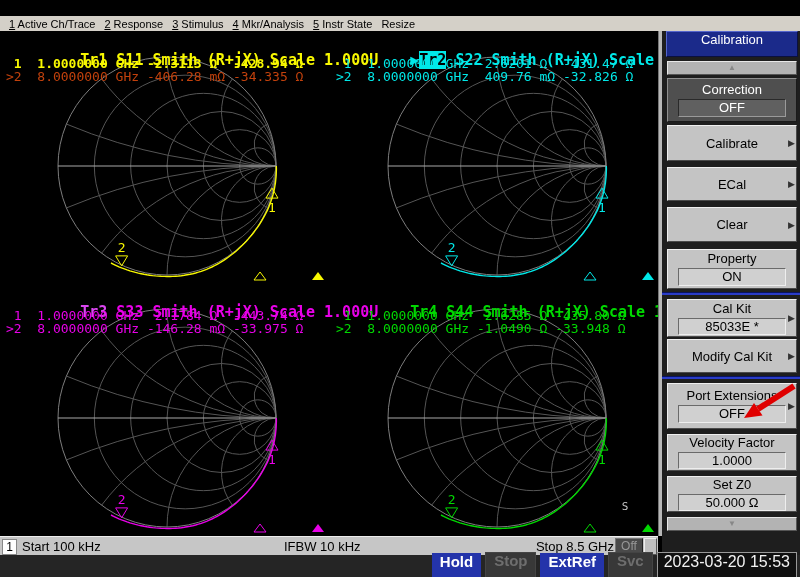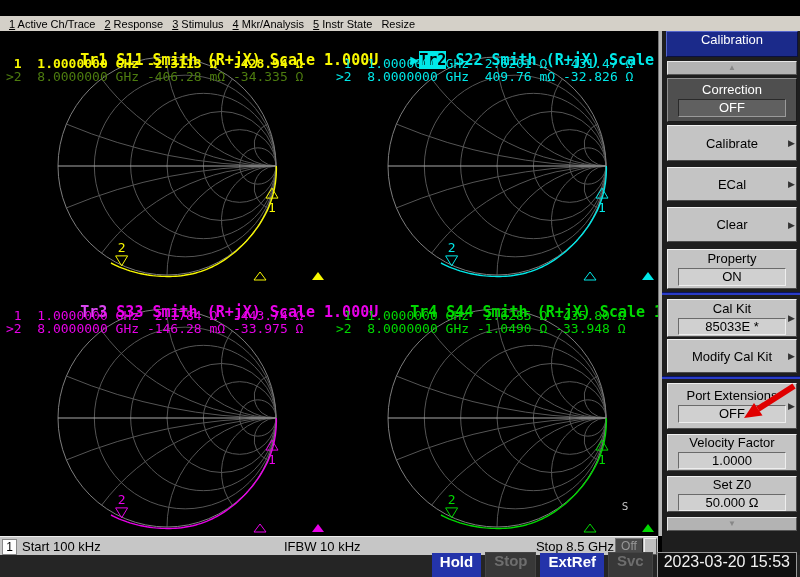--- a/index.html
+++ b/index.html
@@ -113,21 +113,21 @@
           <text x="272.0129876222686" y="181.10569226776605" fill="#f8f800" text-anchor="middle" font-family="DejaVu Sans Mono, monospace" font-size="13">1</text>
           <polygon points="121.6387984657593,234.882926754385 115.6387984657593,224.882926754385 127.6387984657593,224.882926754385" fill="none" stroke="#f8f800"></polygon>
           <text x="121.6387984657593" y="220.882926754385" fill="#f8f800" text-anchor="middle" font-family="DejaVu Sans Mono, monospace" font-size="13">2</text>
           <polygon points="260,241 254,249 266,249" fill="none" stroke="#f8f800"></polygon>
           <polygon points="318,241 312,249 324,249" fill="#f8f800"></polygon>
         </svg>
       <div class="thdr">
         <span class="trace-id trc" style="color: rgb(248, 248, 0);">Tr1</span><span class="thdr-rest trc" style="color: rgb(248, 248, 0);">S11 Smith (R+jX) Scale 1.000U</span>
       </div>
       <div class="mline m1 trc" style="color: rgb(248, 248, 0); font-weight: bold;"> 1  1.0000000 GHz -2.3113 Ω  -428.94 Ω</div>
-      <div class="mline m2 trc" style="color: #4d7c0f;">&gt;2  8.0000000 GHz -406.28 mΩ -34.335 Ω</div>
+      <div class="mline m2 trc" style="color: #c2410c;">&gt;2  8.0000000 GHz -406.28 mΩ -34.335 Ω</div>
     </div>
 
     <div class="quad active" style="left:330px;top:0;">
       <svg class="chart" width="330" height="252">
           <path d="M 276 135 A 545 545 0 0 1 66.38461538461539 93.07692307692307" fill="none" stroke="#555555"></path>
           <path d="M 276 135 A 545 545 0 0 0 66.38461538461539 176.92307692307693" fill="none" stroke="#555555"></path>
           <path d="M 276 135 A 218 218 0 0 1 101.60000000000001 47.8" fill="none" stroke="#555555"></path>
           <path d="M 276 135 A 218 218 0 0 0 101.60000000000001 222.2" fill="none" stroke="#555555"></path>
           <path d="M 276 135 A 109 109 0 0 1 167 26" fill="none" stroke="#555555"></path>
           <path d="M 276 135 A 109 109 0 0 0 167 244" fill="none" stroke="#555555"></path>

